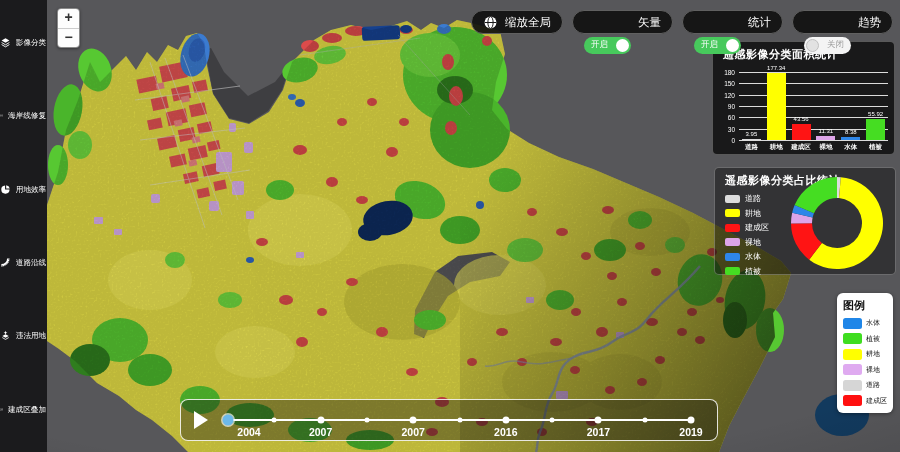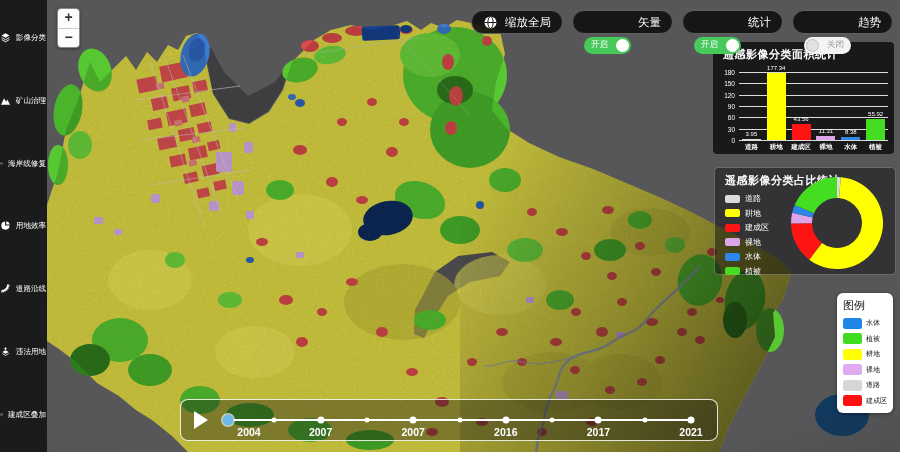--- a/index.html
+++ b/index.html
@@ -58,21 +58,21 @@
                border-radius:5px; z-index:35; }
   .pie-legend { position:absolute; left:10px; top:25px; }
   .pl-row { display:flex; align-items:center; gap:5px; margin-bottom:3.5px; }
   .pl-swatch { width:15px; height:8px; border-radius:2px; }
   .pl-label { color:#fff; font-size:8px; white-space:nowrap; }
   .donut-svg { position:absolute; right:8px; top:5px; }
 
   
   .legend-panel { position:absolute; left:837px; top:293px; width:56px; height:120px; background:#fff;
                   border-radius:6px; padding:5px 0 0 6px; z-index:35; box-shadow:0 1px 4px rgba(0,0,0,.4); }
-  .legend-title { font-size:11px; font-weight:normal; color:#111; }
+  .legend-title { font-size:11px; font-weight:bold; color:#111; }
   .legend-item { display:flex; align-items:center; gap:4px; margin-top:4.5px; }
   .legend-swatch { width:19px; height:11px; border-radius:2.5px; }
   .legend-label { font-size:7px; color:#111; white-space:nowrap; }
 
   
   .timeline { position:absolute; left:180px; top:399px; width:538px; height:42px;
               background:rgba(22,22,22,.38); border:1.5px solid rgba(255,255,255,.85);
               border-radius:8px; z-index:35; }
   .play-btn { position:absolute; left:13px; top:11px; width:0; height:0;
               border-left:14px solid #fff; border-top:9px solid transparent; border-bottom:9px solid transparent;
@@ -298,26 +298,20 @@
       <div class="side-item">
         <svg viewBox="0 0 24 24">
           <path d="M12 2.5 20.5 7.5 12 12.5 3.5 7.5Z" fill="#fff"></path>
           <path d="M3.5 12 12 17 20.5 12" stroke="#fff" stroke-width="2" fill="none"></path>
           <path d="M3.5 16.5 12 21.5 20.5 16.5" stroke="#fff" stroke-width="2" fill="none"></path>
         </svg>
         <span class="side-label">影像分类</span>
       </div>
       <div class="side-item">
         <svg viewBox="0 0 24 24">
-          <path d="M2 21 9 7 13.2 14.5 16 10 22 21Z" fill="#fff"></path>
-        </svg>
-        <span class="side-label">矿山治理</span>
-      </div>
-      <div class="side-item">
-        <svg viewBox="0 0 24 24">
           <rect x="3" y="8" width="18" height="8" rx="1.5" fill="none" stroke="#fff" stroke-width="1.8"></rect>
           <path d="M4.5 12 H19.5" stroke="#fff" stroke-width="1.6" stroke-dasharray="3 2.2"></path>
           <rect x="5" y="4.6" width="3" height="2.2" fill="#fff"></rect>
           <rect x="16" y="4.6" width="3" height="2.2" fill="#fff"></rect>
           <rect x="5" y="17.2" width="3" height="2.2" fill="#fff"></rect>
           <rect x="16" y="17.2" width="3" height="2.2" fill="#fff"></rect>
         </svg>
         <span class="side-label">海岸线修复</span>
       </div>
       <div class="side-item">
@@ -507,17 +501,17 @@
         <div class="tl-dot major" style="left: 232.2px;"></div>
         <div class="tl-year" style="left: 232.2px;">2007</div>
         <div class="tl-dot minor" style="left: 278.5px;"></div>
         <div class="tl-dot major" style="left: 324.8px;"></div>
         <div class="tl-year" style="left: 324.8px;">2016</div>
         <div class="tl-dot minor" style="left: 371.1px;"></div>
         <div class="tl-dot major" style="left: 417.4px;"></div>
         <div class="tl-year" style="left: 417.4px;">2017</div>
         <div class="tl-dot minor" style="left: 463.7px;"></div>
         <div class="tl-dot major" style="left: 510px;"></div>
-        <div class="tl-year" style="left: 510px;">2021</div>
+        <div class="tl-year" style="left: 510px;">2019</div>
       </div>
   </div>
 
 </div>
 
 </body></html>

